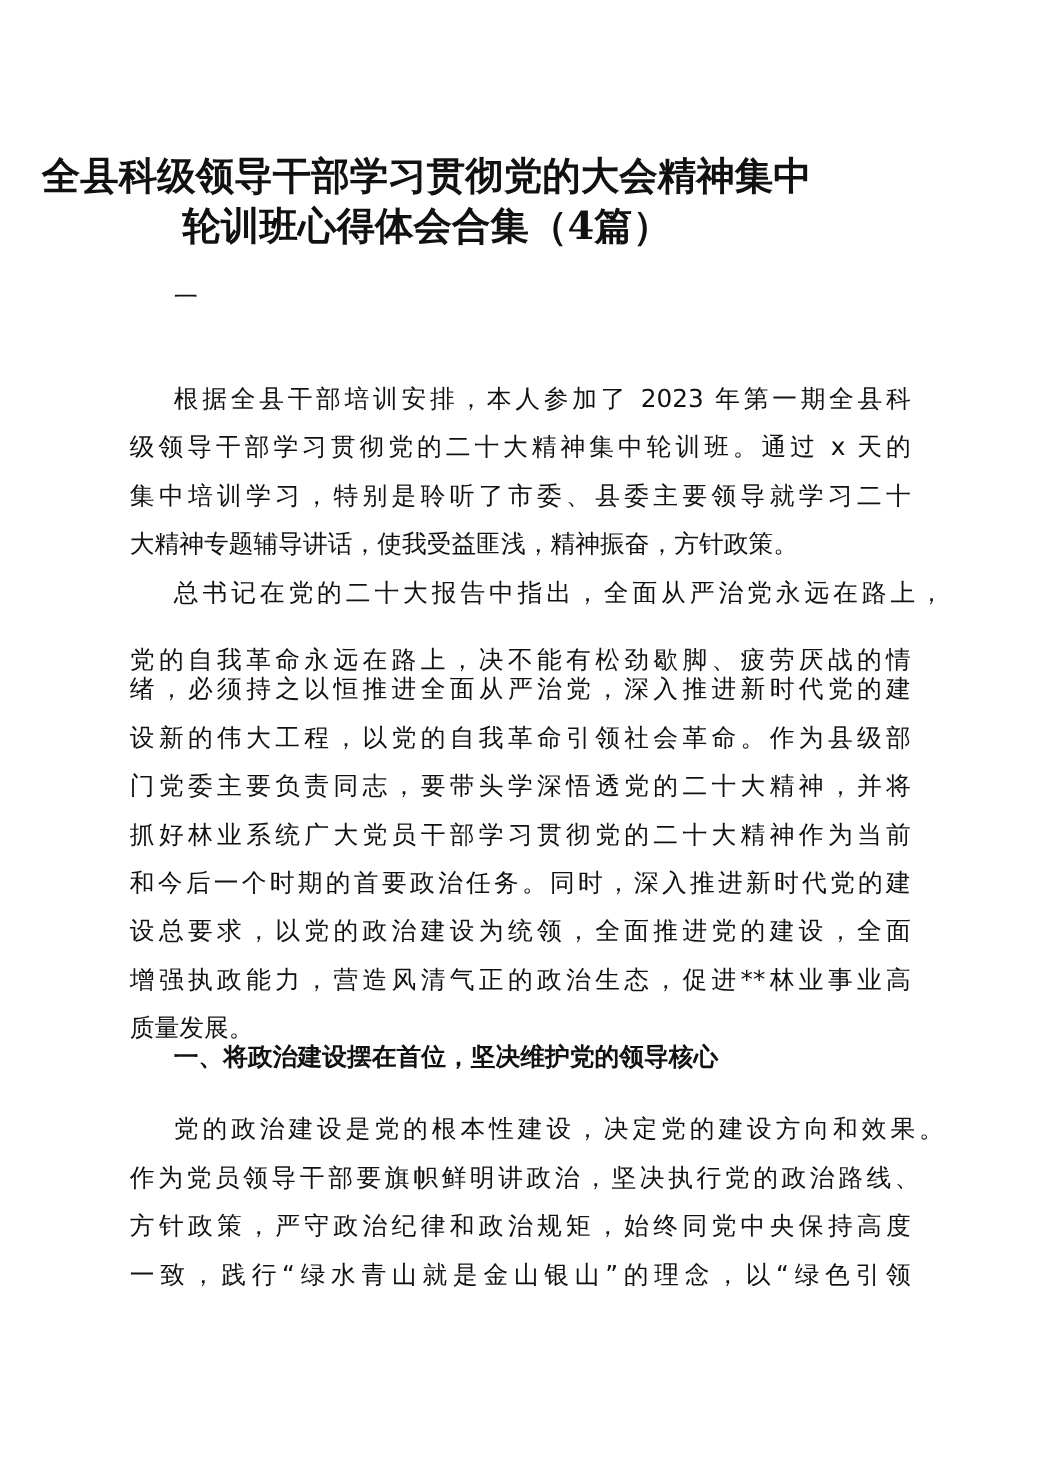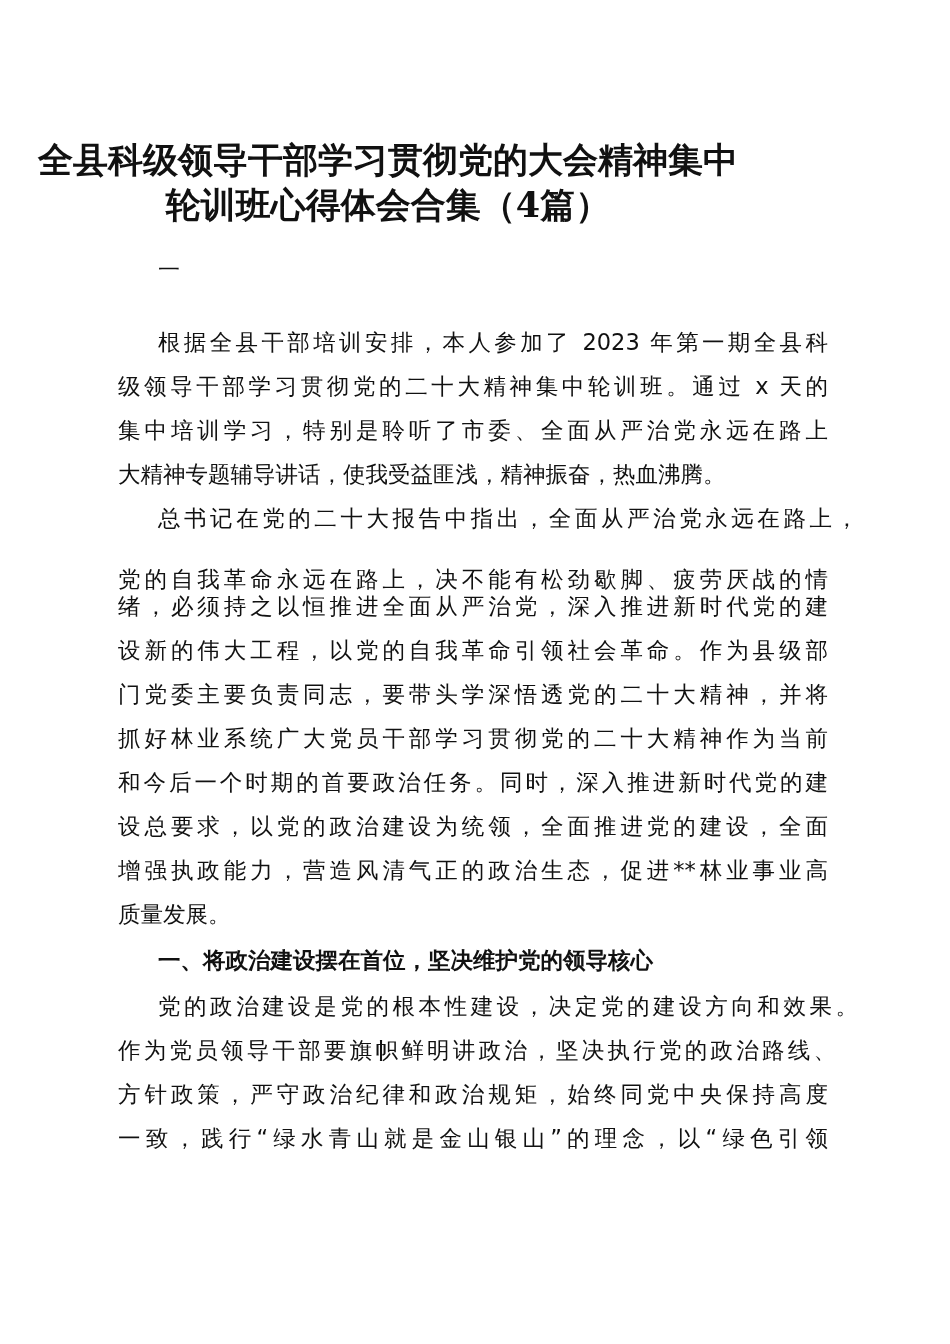--- a/index.html
+++ b/index.html
@@ -3,39 +3,39 @@
 <meta charset="utf-8">
 <style>
   html, body { margin:0; padding:0; background:#ffffff; }
   body { width:950px; height:1344px; position:relative; overflow:hidden; color:#111; }
   .title { position:absolute; left:0; width:776px; text-align:center;
     font-family:"DejaVu Serif", serif; font-weight:bold; font-size:35px; letter-spacing:0px; color:#111; }
   .t1 { top:137px; }
   .t2 { top:182px; }
   .sec-mark { position:absolute; left:158px; top:255px; font-family:"DejaVu Sans", sans-serif; font-size:22px; }
   .line { position:absolute; left:118px; width:710px; font-family:"DejaVu Sans", sans-serif;
-    font-size:22.5px; white-space:nowrap; text-align:justify; text-align-last:justify; color:#111; }
+    font-size:22.5px; white-space:nowrap; text-align:justify; text-align-last:justify; color:#111;margin-top:20px; }
   .line.indent { left:158px; width:670px; }
   .line.last { text-align-last:left; }
   .heading { position:absolute; left:158px; font-family:Liberation Sans, sans-serif; font-weight:bold;
     font-size:22.5px; white-space:nowrap; color:#111; }
 </style>
 </head>
 <body>
 
 <div>
   <div class="title t1">全县科级领导干部学习贯彻党的大会精神集中</div>
   <div class="title t2">轮训班心得体会合集（4篇）</div>
 
   <div class="sec-mark">一</div>
 
   <div class="line indent" style="top:327px">根据全县干部培训安排，本人参加了 2023 年第一期全县科</div>
   <div class="line" style="top:371px">级领导干部学习贯彻党的二十大精神集中轮训班。通过 x 天的</div>
-  <div class="line" style="top:415px">集中培训学习，特别是聆听了市委、全面从严治党永远在路上</div>
-  <div class="line last" style="top:459px">大精神专题辅导讲话，使我受益匪浅，精神振奋，热血沸腾。</div>
+  <div class="line" style="top:415px">集中培训学习，特别是聆听了市委、县委主要领导就学习二十</div>
+  <div class="line last" style="top:459px">大精神专题辅导讲话，使我受益匪浅，精神振奋，方针政策。</div>
 
   <div class="line indent" style="top:503px; width:700px">总书记在党的二十大报告中指出，全面从严治党永远在路上，</div>
   <div class="line" style="top:564px">党的自我革命永远在路上，决不能有松劲歇脚、疲劳厌战的情</div>
   <div class="line" style="top:591px">绪，必须持之以恒推进全面从严治党，深入推进新时代党的建</div>
   <div class="line" style="top:635px">设新的伟大工程，以党的自我革命引领社会革命。作为县级部</div>
   <div class="line" style="top:679px">门党委主要负责同志，要带头学深悟透党的二十大精神，并将</div>
   <div class="line" style="top:723px">抓好林业系统广大党员干部学习贯彻党的二十大精神作为当前</div>
   <div class="line" style="top:767px">和今后一个时期的首要政治任务。同时，深入推进新时代党的建</div>
   <div class="line" style="top:811px">设总要求，以党的政治建设为统领，全面推进党的建设，全面</div>
   <div class="line" style="top:855px">增强执政能力，营造风清气正的政治生态，促进**林业事业高</div>

